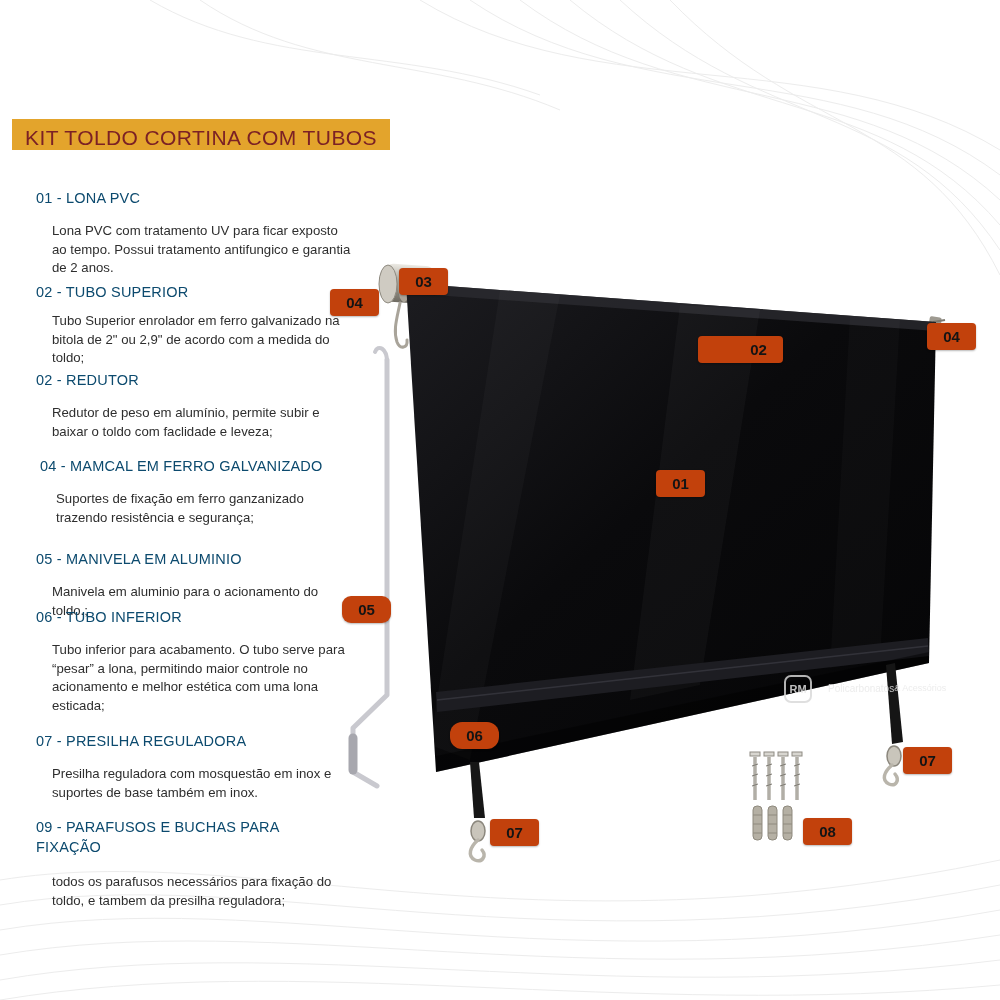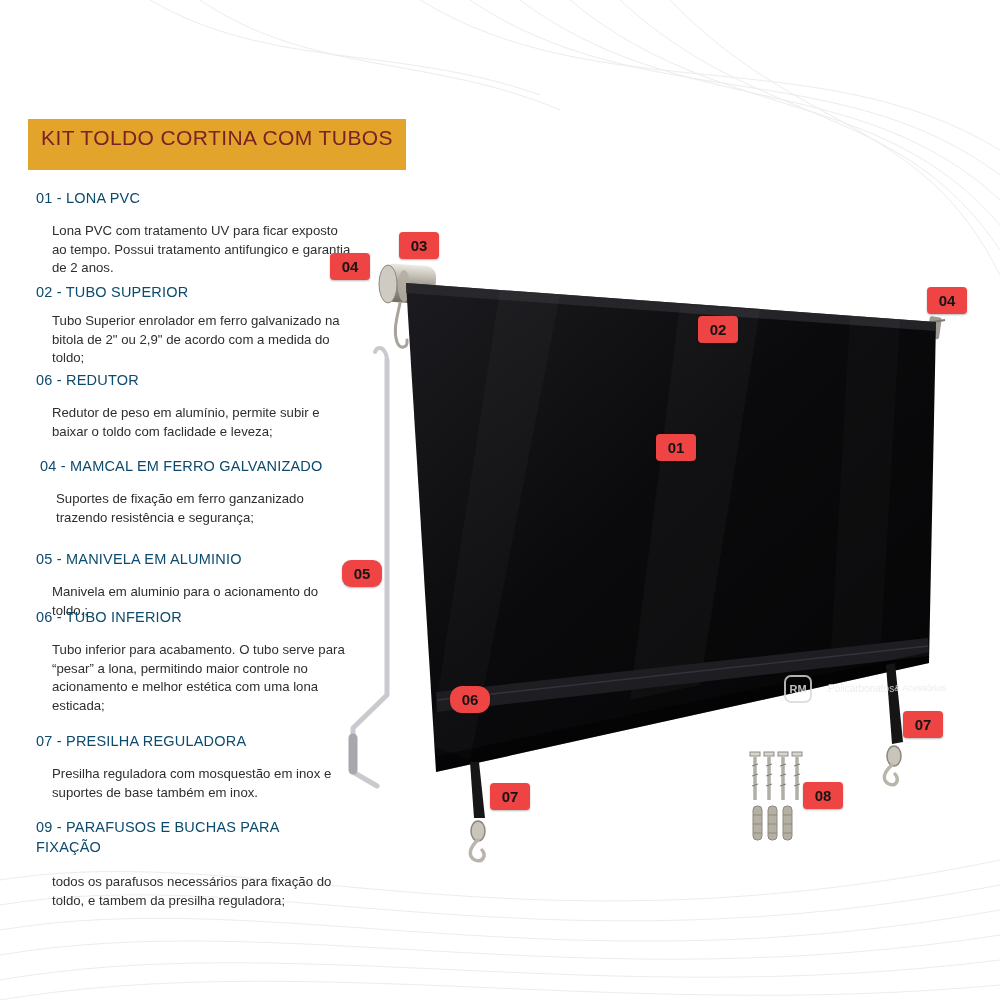--- a/index.html
+++ b/index.html
@@ -2,37 +2,37 @@
 <html><head>
 <meta charset="utf-8">
 <style>
   html,body{margin:0;padding:0;background:#fff;}
   .canvas{
     position:relative;width:1000px;height:1000px;background:#ffffff;overflow:hidden;
     font-family:"Liberation Sans",sans-serif;color:#1c1c1c;
   }
   .bg-swirls{position:absolute;left:0;top:0;z-index:0;}
   .title-badge{
-    position:absolute;left:28px;top:119px;z-index:4;
+    position:absolute;left:12px;top:119px;z-index:4;
     background:#e3a42c;color:#7b2125;
     font-size:21px;letter-spacing:.4px;font-weight:500;
-    padding:7px 13px 20px 13px;
+    padding:7px 13px 0 13px;
   }
   .sec{position:absolute;left:36px;width:332px;z-index:4;}
   .sec h3{margin:0 0 7px 0;font-size:14.5px;font-weight:400;color:#0c4a6e;letter-spacing:.2px;}
   .sec p{margin:16px;font-size:13.2px;line-height:1.42;color:#2e2e2e;}
   .sec1{top:190px;} .sec2{top:284px;} .sec3{top:372px;} .sec4{top:458px;left:40px;width:328px;}
   .sec5{top:551px;} .sec6{top:609px;} .sec7{top:733px;} .sec8{top:818px;}
   .sec2 p{margin-top:12px;}
   .sec8 h3{max-width:250px;line-height:1.35;}
   .product{position:absolute;left:0;top:0;z-index:1;}
   .badge{
-    position:absolute;z-index:5;width:40px;height:27px;background:#ef4444;border-radius:4px;
+    position:absolute;z-index:5;width:49px;height:27px;background:#c2410c;border-radius:4px;
     display:flex;align-items:center;justify-content:center;
-    font-weight:700;font-size:15px;color:#141414;box-shadow:0 1px 2px rgba(0,0,0,.28);
+    font-weight:700;font-size:15px;color:#141414;box-shadow:0 1px 2px rgba(0,0,0,.28);margin-top:36px;
   }
   .watermark{
     position:absolute;left:784px;top:675px;z-index:3;display:flex;align-items:center;gap:16px;
     opacity:.82;color:#e8e8e8;
   }
   .wm-box{
     width:24px;height:24px;border:2px solid #d9d9d9;border-radius:7px;
     display:flex;align-items:center;justify-content:center;font-weight:700;font-size:11px;
   }
   .wm-text{display:flex;line-height:1.18;}
@@ -67,21 +67,21 @@
 
   <section class="sec sec1">
     <h3>01 - LONA PVC</h3>
     <p>Lona PVC com tratamento UV para ficar exposto ao tempo. Possui tratamento antifungico e garantia de 2 anos.</p>
   </section>
   <section class="sec sec2">
     <h3>02 - TUBO SUPERIOR</h3>
     <p>Tubo Superior enrolador em ferro galvanizado na bitola de 2" ou 2,9" de acordo com a medida do toldo;</p>
   </section>
   <section class="sec sec3">
-    <h3>06 - REDUTOR</h3>
+    <h3>02 - REDUTOR</h3>
     <p>Redutor de peso em alumínio, permite subir e baixar o toldo com faclidade e leveza;</p>
   </section>
   <section class="sec sec4">
     <h3>04 - MAMCAL  EM FERRO GALVANIZADO</h3>
     <p>Suportes de fixação em ferro ganzanizado trazendo resistência e segurança;</p>
   </section>
   <section class="sec sec5">
     <h3>05 - MANIVELA EM ALUMINIO</h3>
     <p>Manivela em aluminio para o acionamento do toldo.;</p>
   </section>
@@ -203,21 +203,21 @@
   <div class="watermark">
     <div class="wm-box">RM</div>
     <div class="wm-text">
       <span class="wm-line1">Policarbonatos</span>
       <span class="wm-line2">&amp; Acessórios</span>
     </div>
   </div>
 
   <div class="badge" style="left:399px;top:232px;">03</div>
   <div class="badge" style="left:330px;top:253px;">04</div>
-  <div class="badge" style="left:698px;top:316px;">02</div>
+  <div class="badge" style="left:698px;top:300px;padding-left:36px;">02</div>
   <div class="badge" style="left:927px;top:287px;">04</div>
   <div class="badge" style="left:656px;top:434px;">01</div>
   <div class="badge" style="left:342px;top:560px;border-radius:9px;">05</div>
   <div class="badge" style="left:450px;top:686px;border-radius:12px;">06</div>
   <div class="badge" style="left:903px;top:711px;">07</div>
   <div class="badge" style="left:490px;top:783px;">07</div>
   <div class="badge" style="left:803px;top:782px;">08</div>
 
 </div>
 

